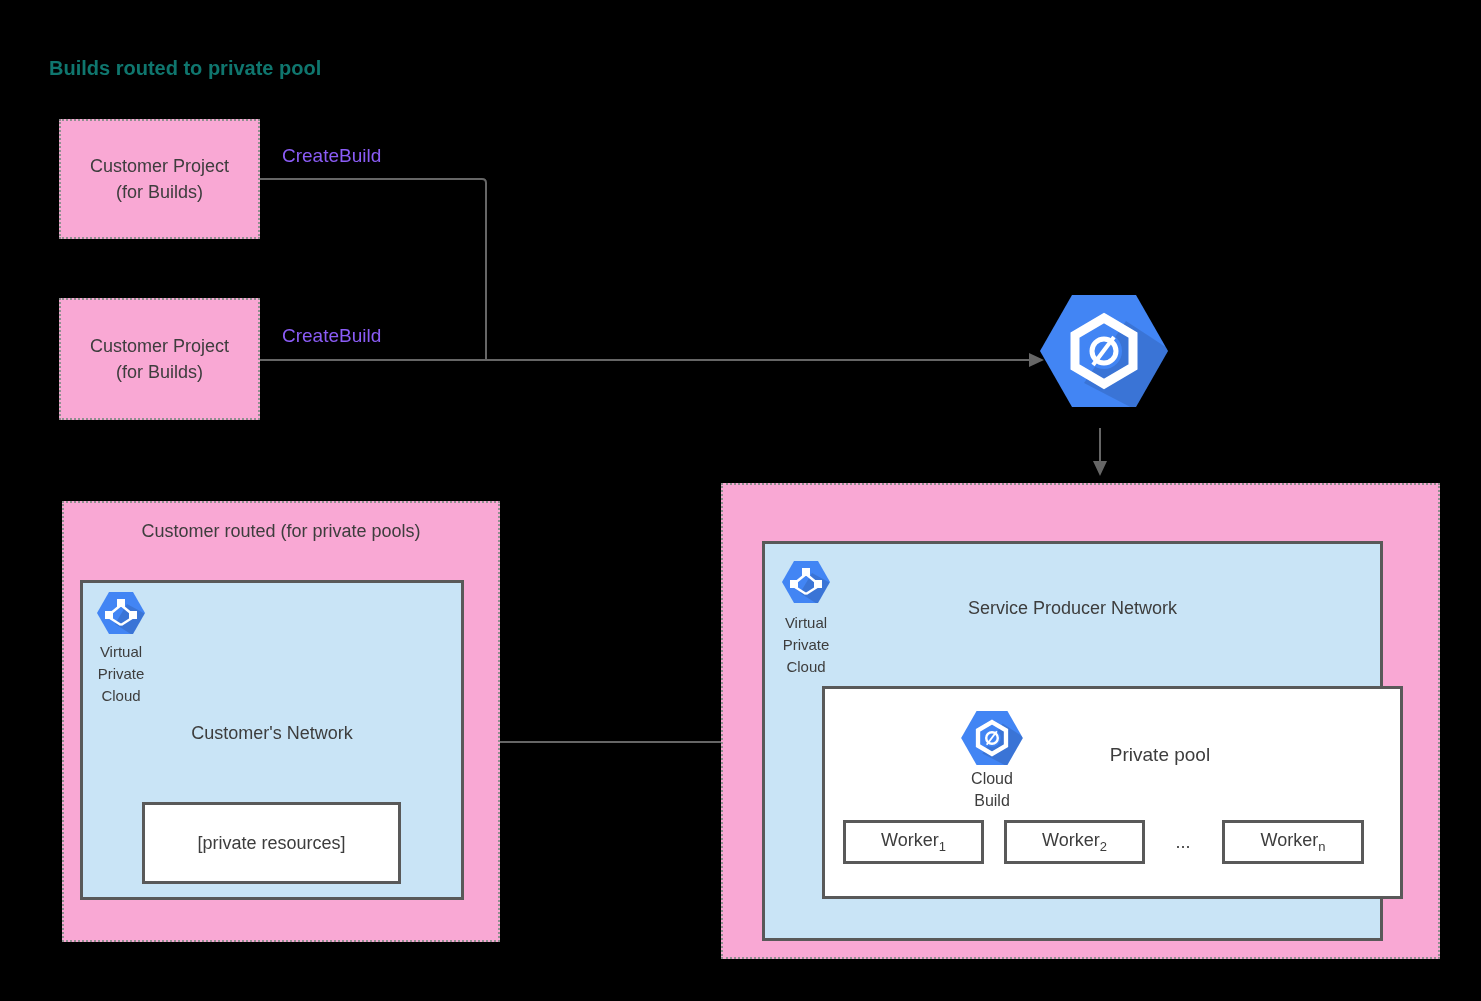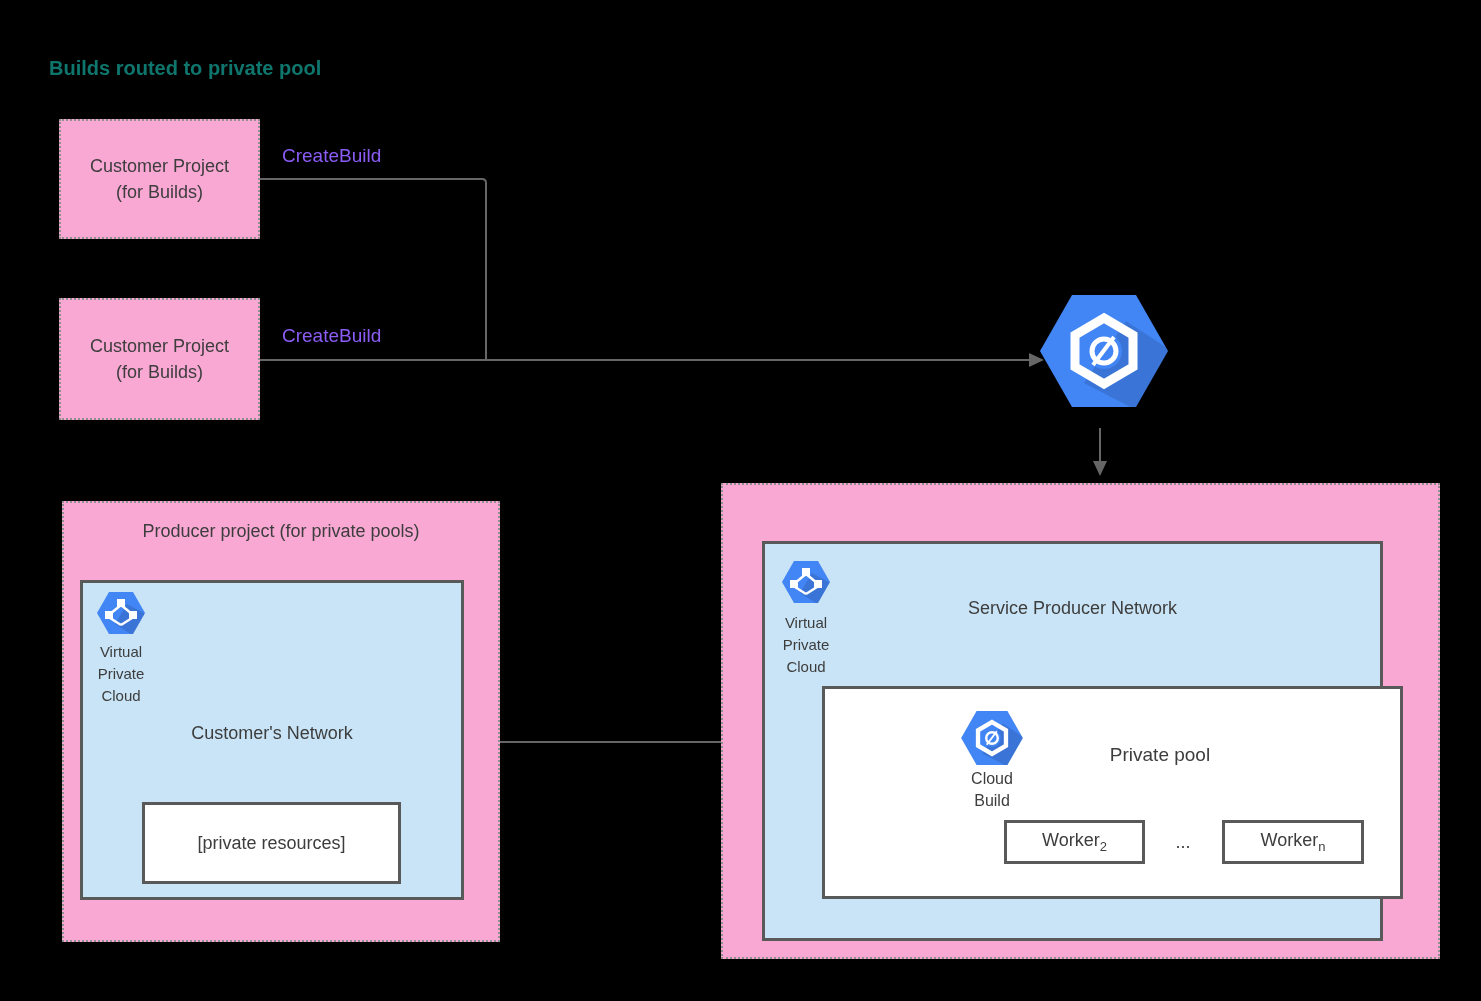--- a/index.html
+++ b/index.html
@@ -114,33 +114,36 @@
     <div class="abs white-box" style="left:57px;top:142px;width:581px;height:213px;">
       <svg class="abs" style="left:136px;top:22px;" width="62" height="54">
           <use href="#cloudbuild"></use>
         </svg>
       <div class="abs cb-label txt center" style="left:117px;top:79px;width:100px;">
         <div>Cloud</div>
         <div>Build</div>
       </div>
       <div class="abs txt" style="left:235px;top:55px;width:200px;font-size:19px;text-align:center;">Private pool</div>
 
+      <div class="abs white-box vcenter" style="left:18px;top:131px;width:141px;height:44px;">
+        <div class="worker txt"><span>Worker</span><sub>1</sub></div>
+      </div>
       <div class="abs white-box vcenter" style="left:179px;top:131px;width:141px;height:44px;">
         <div class="worker txt"><span>Worker</span><sub>2</sub></div>
       </div>
       <div class="abs txt center" style="left:338px;top:131px;width:40px;height:44px;line-height:44px;font-size:18px;">...</div>
       <div class="abs white-box vcenter" style="left:397px;top:131px;width:142px;height:44px;">
         <div class="worker txt"><span>Worker</span><sub>n</sub></div>
       </div>
     </div>
   </div>
 </div>
 
 <div class="abs dotted-box" style="left:62px;top:501px;width:438px;height:441px;">
-  <div class="abs section-title txt center" style="left:0;top:18px;width:434px;">Producer project (for private pools)</div>
+  <div class="abs section-title txt center" style="left:0;top:18px;width:434px;">Customer routed (for private pools)</div>
 
   <div class="abs net-box" style="left:16px;top:77px;width:384px;height:320px;">
     <svg class="abs" style="left:14px;top:9px;" width="48" height="42">
         <use href="#vpc"></use>
       </svg>
     <div class="abs icon-label txt center" style="left:-12px;top:58px;width:100px;">
       <div>Virtual</div>
       <div>Private</div>
       <div>Cloud</div>
     </div>

